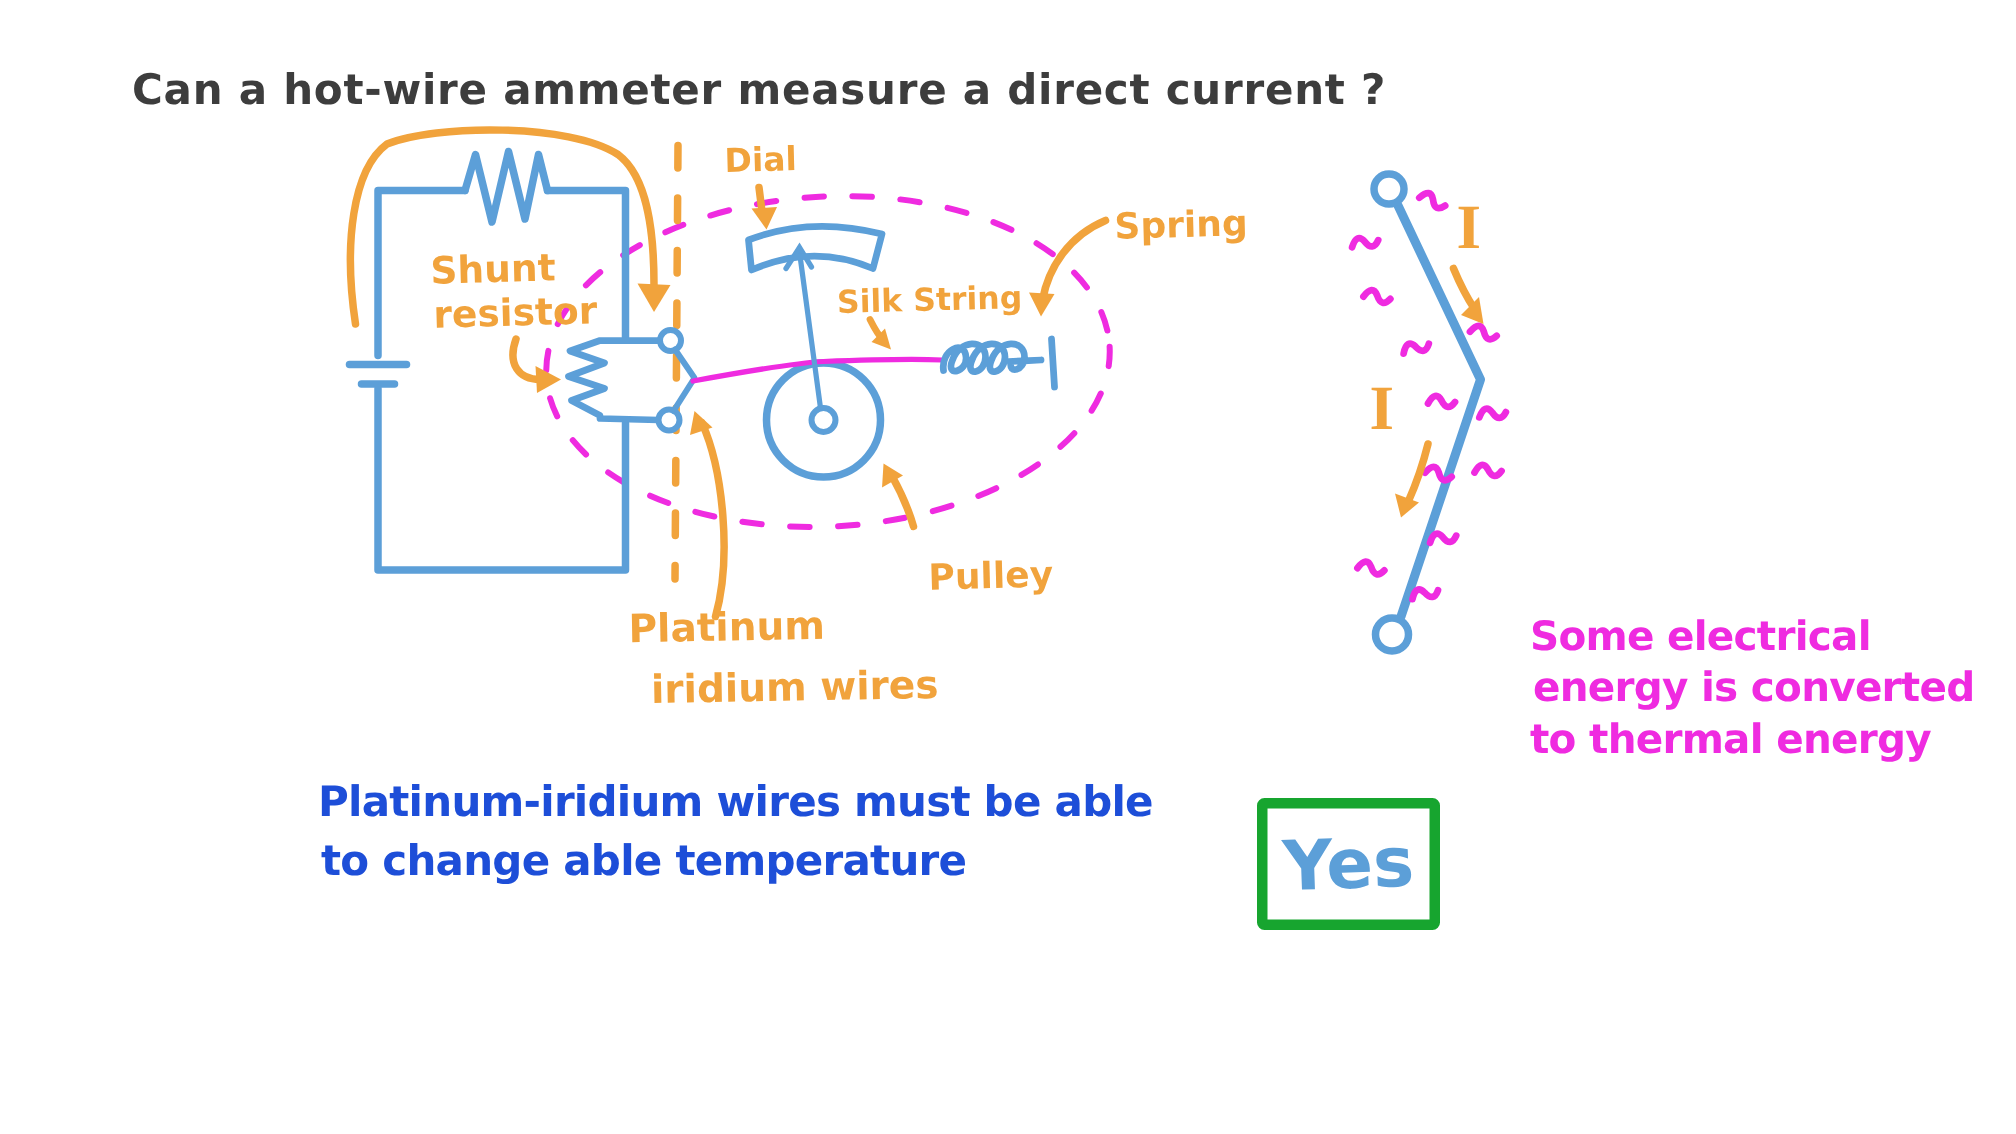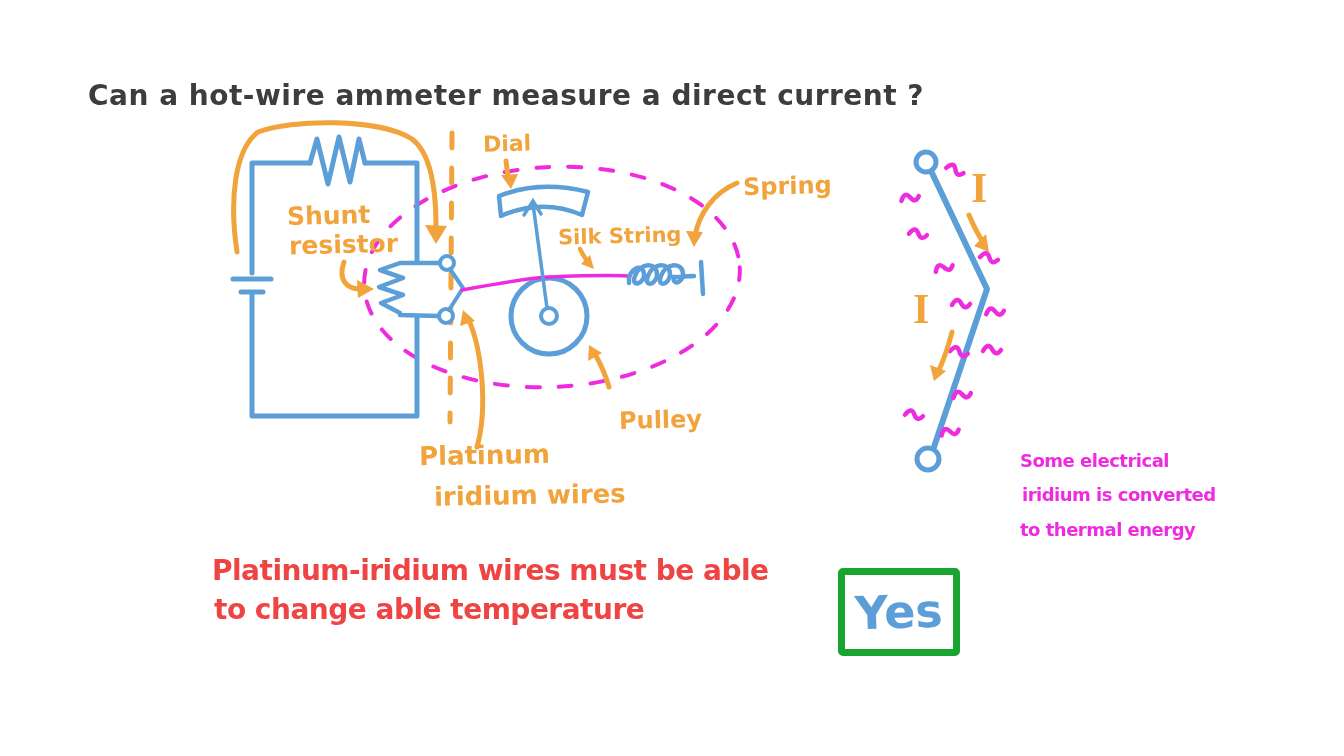--- a/index.html
+++ b/index.html
@@ -1,29 +1,29 @@
 <!DOCTYPE html>
 <html><head>
 <meta charset="utf-8">
 <style>
   html,body{margin:0;padding:0;background:#ffffff;}
   #canvas{position:relative;width:1344px;height:660px;background:#ffffff;overflow:hidden;
-          font-family:"DejaVu Sans",sans-serif;margin-top:36px;}
+          font-family:"DejaVu Sans",sans-serif;}
   #drawing{position:absolute;left:0;top:0;}
   .txt{position:absolute;white-space:nowrap;font-weight:bold;line-height:1;}
   .ink{color:#3d3d3d;}
   .orange{color:#f1a33c;}
-  .blue{color:#ef4444;}
+  .blue{color:#1d4ed8;}
   .magenta{color:#ef2be0;}
   .title{font-size:28px;letter-spacing:.5px;}
   .lbl{font-size:23px;transform:rotate(-1.5deg);}
   .lbl-lg{font-size:26px;transform:rotate(-1deg);}
   .cur{font-family:"Liberation Serif",serif;font-size:42px;}
   .head{font-size:31px;line-height:50px;letter-spacing:-1px;}
-  .note{font-size:18px;line-height:34px;letter-spacing:-.5px;}
+  .note{font-size:27px;line-height:34px;letter-spacing:-.5px;}
   .statement{font-size:28px;line-height:39px;letter-spacing:-.5px;}
   .answer-box{position:absolute;left:838px;top:532px;width:122px;height:88px;
               border:7px solid #17a52f;border-radius:5px;display:flex;
               align-items:center;justify-content:center;box-sizing:border-box;}
   .answer-box span{font-size:46px;font-weight:bold;color:#5c9fd8;transform:rotate(-2deg);}
 </style>
 </head>
 <body>
 
 <div id="canvas">
@@ -122,21 +122,21 @@
   <div class="txt lbl orange" style="left:619px;top:372px;font-size:24px;">Pulley</div>
 
   <div class="txt lbl-lg orange" style="left:419px;top:406px;">Platinum</div>
   <div class="txt lbl-lg orange" style="left:434px;top:446px;">iridium wires</div>
 
   <div class="txt cur orange" style="left:971px;top:131px;">I</div>
   <div class="txt cur orange" style="left:913px;top:252px;">I</div>
 
 
   <div class="txt note magenta" style="left:1020px;top:408px;">Some electrical</div>
-  <div class="txt note magenta" style="left:1022px;top:442px;">iridium is converted</div>
+  <div class="txt note magenta" style="left:1022px;top:442px;">energy is converted</div>
   <div class="txt note magenta" style="left:1020px;top:477px;text-align:right;">to thermal energy</div>
 
   <div class="txt statement blue" style="left:212px;top:515px;">Platinum-iridium wires must be able</div>
   <div class="txt statement blue" style="left:214px;top:554px;">to change able temperature</div>
 
   <div class="answer-box">
     <span>Yes</span>
   </div>
 
 </div>

